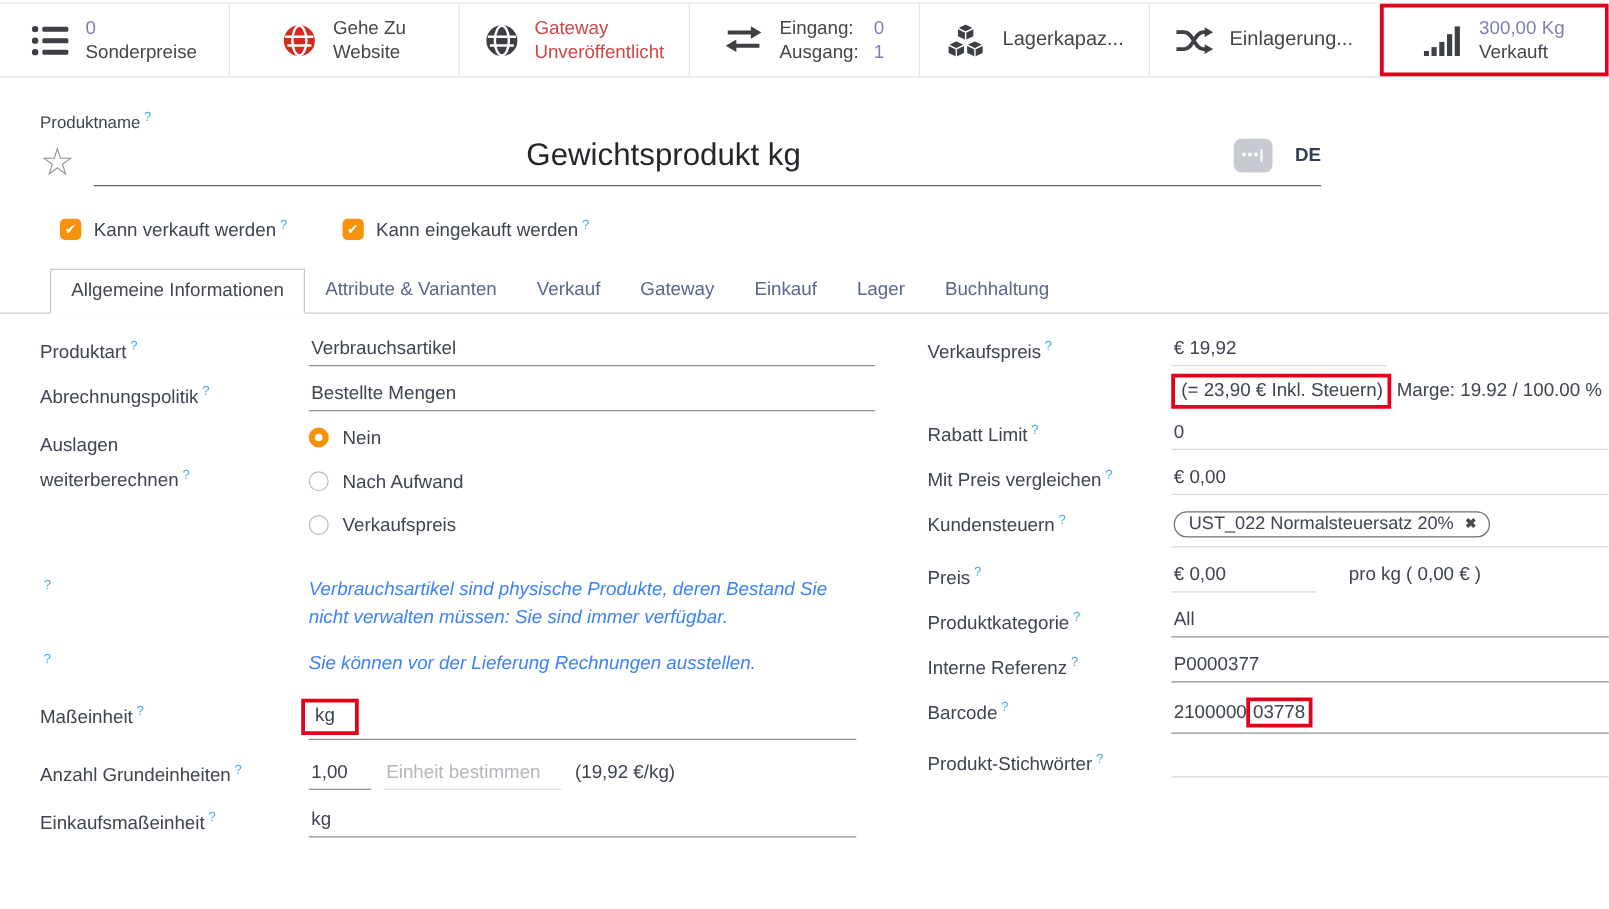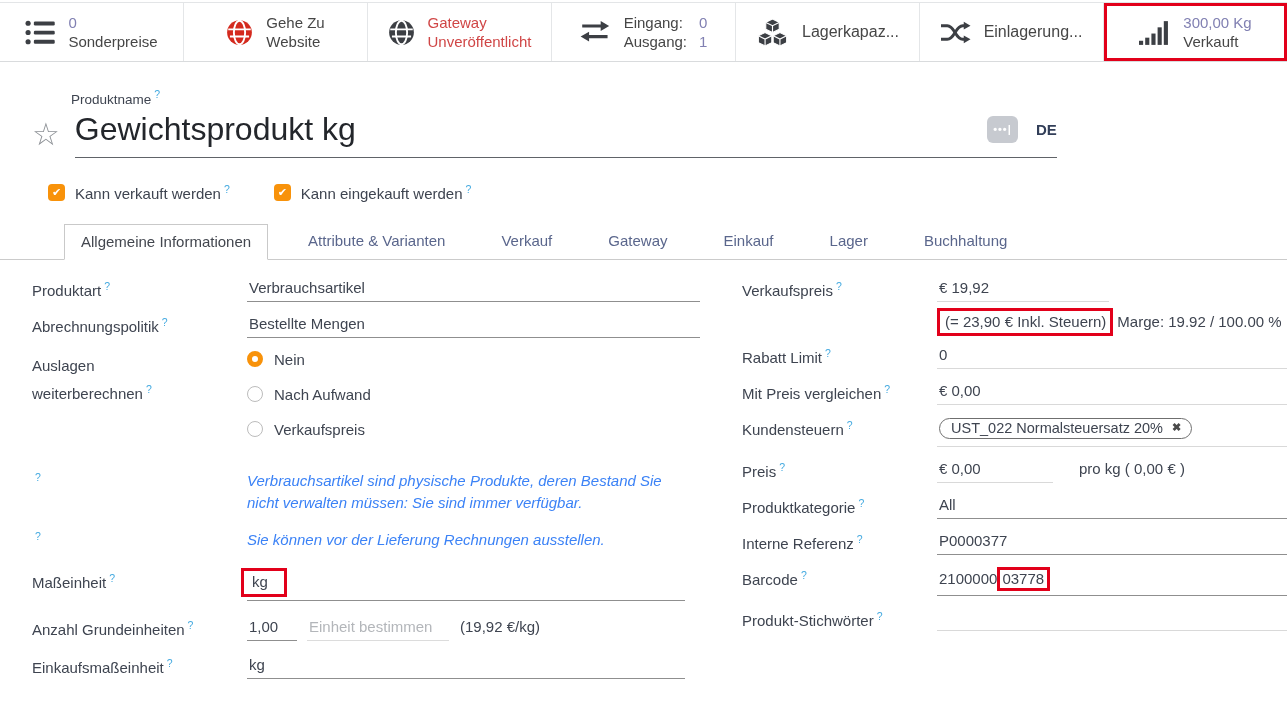--- a/index.html
+++ b/index.html
@@ -18,41 +18,41 @@
   .stat-value { color:#8180b2; }
   .stat-label { color:#464646; }
   .stat-danger .s1, .stat-danger .s2 { color:#d04646; }
   .stat-rows { display:grid; grid-template-columns:auto auto; column-gap:12px;
     font-size:15px; line-height:1.3; }
   .stat-rows .num { color:#8180b2; }
   .icon svg { display:block; }
 
   
   .namebox { padding:26px 0 0 32px; }
-  .field-label { font-size:13.5px; color:#3e4450;margin-left:39px; }
+  .field-label { font-size:13.5px; color:#3e4450; }
   sup.help { color:#45aae0; font-size:10.5px; margin-left:3px; }
   .title-row { display:flex; align-items:center; margin-top:4px; }
   .star { font-size:31px; color:#8d9196; margin-right:15px; line-height:1; cursor:pointer; }
   .title-wrap { width:982px; border-bottom:1px solid #606warm368; border-bottom:1px solid #606368;
     display:flex; align-items:center; padding-bottom:9px; }
-  .title-text { flex:1; font-size:32px; font-weight:400; color:#23262b; }
+  .title-text { flex:1; font-size:25px; font-weight:400; color:#23262b;text-align:center; }
   .translate-btn { width:31px; height:27px; background:#c7cad0; border-radius:6px;
     color:#fff; display:flex; align-items:center; justify-content:center;
     font-size:11px; font-weight:700; letter-spacing:1px; cursor:pointer; }
   .lang { font-size:15px; font-weight:700; color:#323e58; margin-left:18px; cursor:pointer; }
 
   
   .checks { display:flex; gap:44px; margin:25px 0 0 48px; font-size:15px; }
   .check { display:flex; align-items:center; gap:10px; cursor:pointer; }
   .checkbox { width:17px; height:17px; border-radius:4px; background:#f8920a;
     color:#fff; font-size:11px; display:flex; align-items:center; justify-content:center; }
 
   
   .tabs { display:flex; margin-top:22px; padding-left:40px; border-bottom:1px solid #cbcbcb; }
-  .tab { padding:8px 16px 9px; font-size:15px; color:#5a668c; cursor:pointer; white-space:nowrap;margin-left:24px; }
+  .tab { padding:8px 16px 9px; font-size:15px; color:#5a668c; cursor:pointer; white-space:nowrap; }
   .tab.active { color:#43474f; background:#fff; border:1px solid #c9c9c9;
     border-bottom:1px solid #fff; margin-bottom:-1px; }
 
   
   .sheet { display:grid; grid-template-columns:668px 563px; column-gap:42px;
     padding:19px 0 0 32px; font-size:15px; }
   .frow { display:grid; grid-template-columns:215px 1fr; margin-bottom:13px; align-items:start; }
   .rrow { display:grid; grid-template-columns:195px 1fr; margin-bottom:13px; align-items:start; }
   .flabel { padding-top:1px; }
   .u-dark { border-bottom:1px solid #8f8f8f; }

